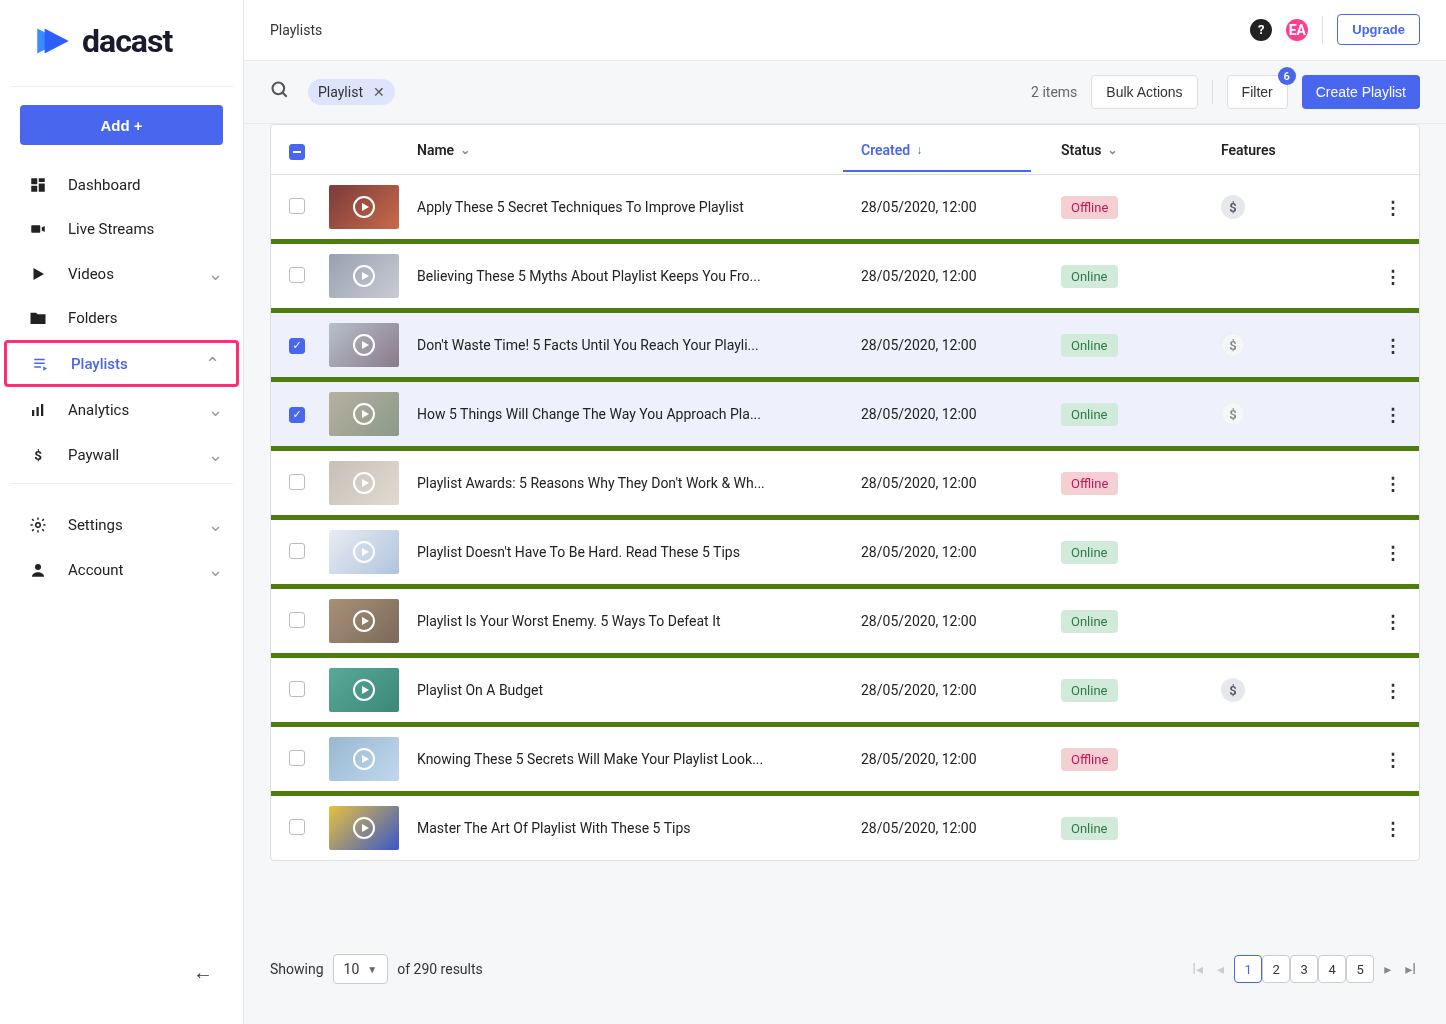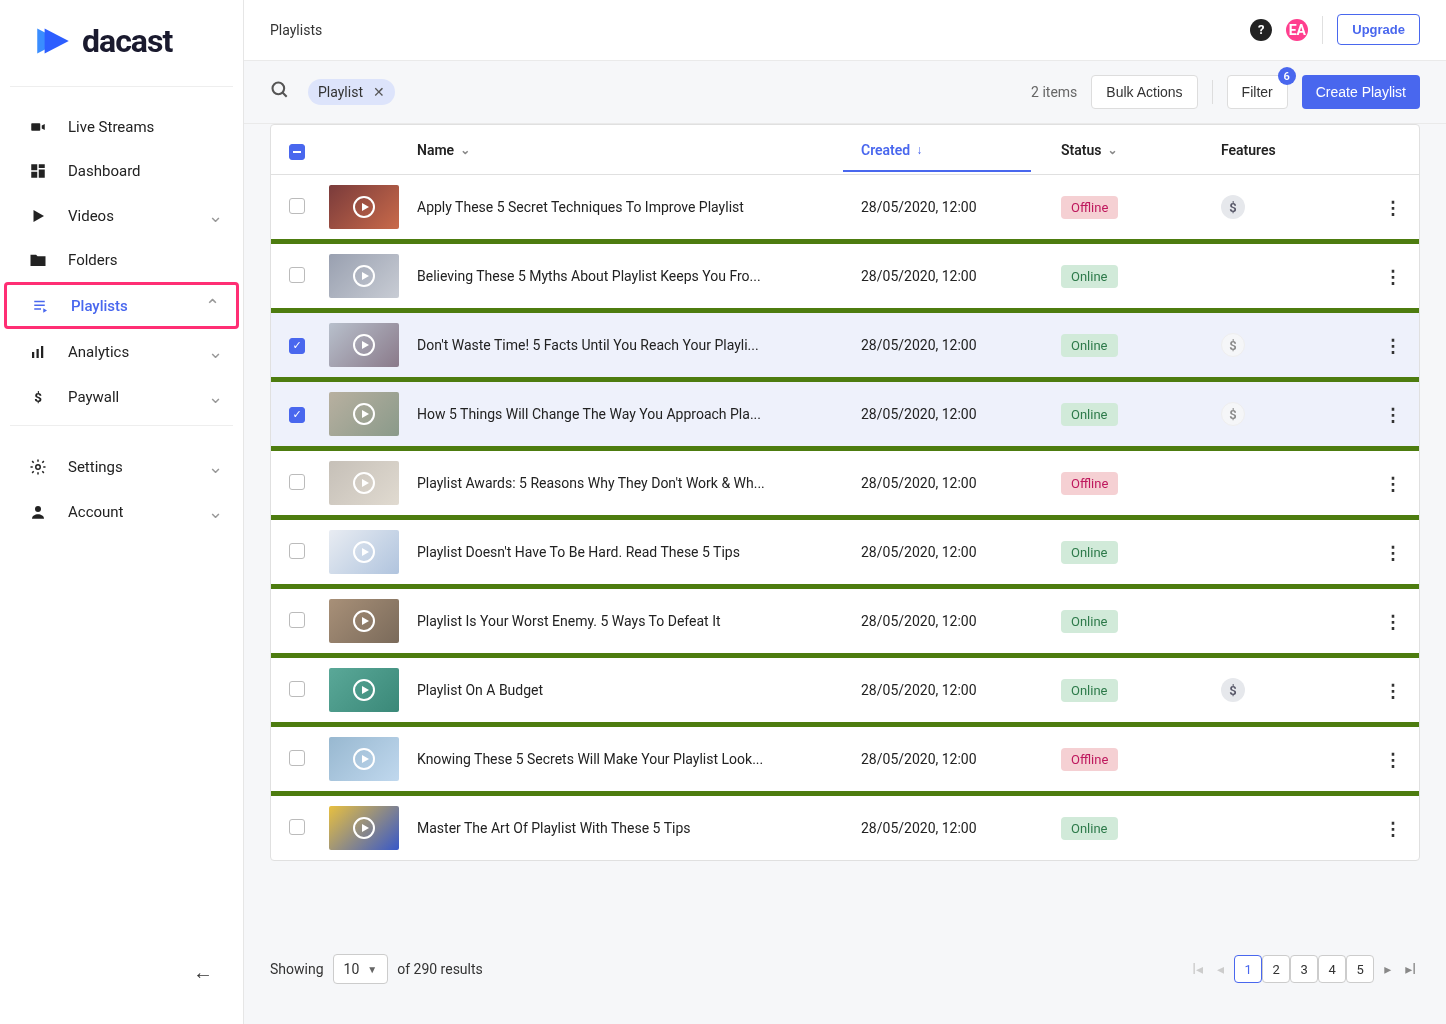--- a/index.html
+++ b/index.html
@@ -100,40 +100,41 @@
 
   <aside class="sidebar">
     <div class="logo">
       <svg viewBox="0 0 40 40">
         <path d="M5 8 L28 20 L5 32 Z" fill="#3a8dff"></path>
         <path d="M12 8 L35 20 L12 32 Z" fill="#2d5eff"></path>
       </svg>
       <span>dacast</span>
     </div>
     <div class="sidebar-divider"></div>
+    <button class="add-btn">Add +</button>
     <ul class="nav" id="nav-main">
-        <li class="nav-item">
-          <span class="nav-icon">
-            <svg width="18" height="18" viewBox="0 0 24 24" fill="currentColor">
-              <rect x="3" y="7" width="12" height="10" rx="1"></rect>
-              <path d="M17 10l4-2v8l-4-2z"></path>
-            </svg>
-          </span>
-          <span class="nav-label">Live Streams</span>
-        </li>
         <li class="nav-item">
           <span class="nav-icon">
             <svg width="18" height="18" viewBox="0 0 24 24" fill="currentColor">
               <rect x="3" y="3" width="8" height="8"></rect>
               <rect x="13" y="3" width="8" height="5"></rect>
               <rect x="13" y="10" width="8" height="11"></rect>
               <rect x="3" y="13" width="8" height="8"></rect>
             </svg>
           </span>
           <span class="nav-label">Dashboard</span>
+        </li>
+        <li class="nav-item">
+          <span class="nav-icon">
+            <svg width="18" height="18" viewBox="0 0 24 24" fill="currentColor">
+              <rect x="3" y="7" width="12" height="10" rx="1"></rect>
+              <path d="M17 10l4-2v8l-4-2z"></path>
+            </svg>
+          </span>
+          <span class="nav-label">Live Streams</span>
         </li>
         <li class="nav-item">
           <span class="nav-icon">
             <svg width="18" height="18" viewBox="0 0 24 24" fill="currentColor">
               <path d="M6 4l14 8-14 8z"></path>
             </svg>
           </span>
           <span class="nav-label">Videos</span>
           <span class="nav-chevron">⌄</span>
         </li>

